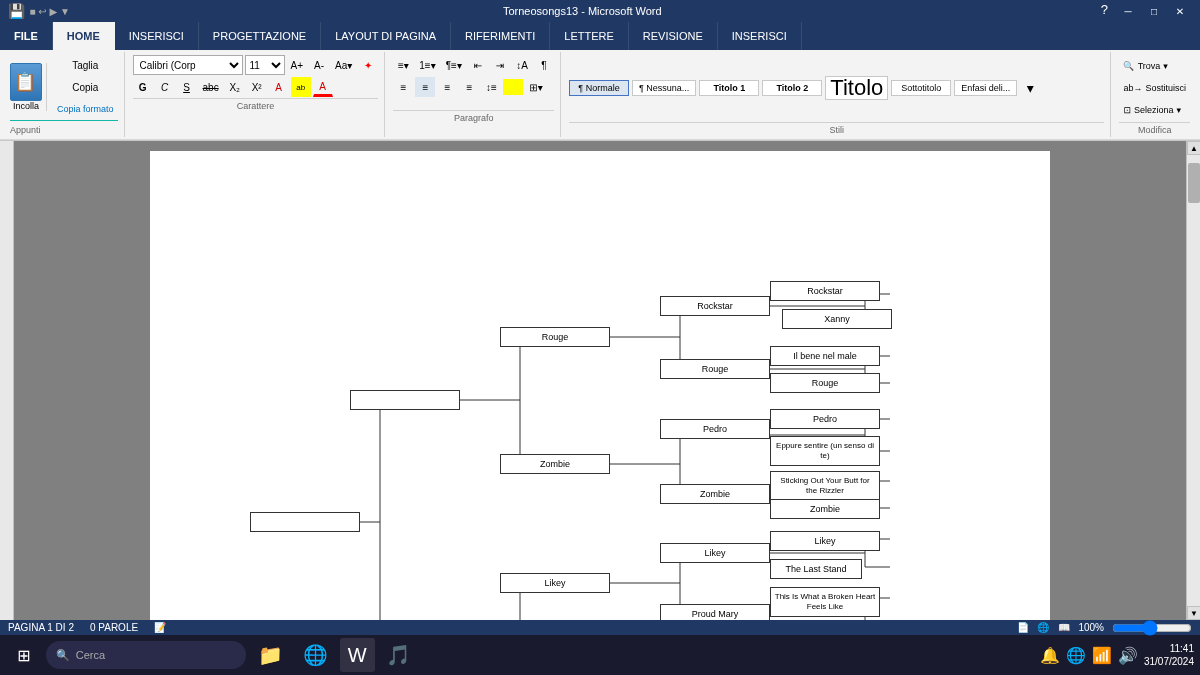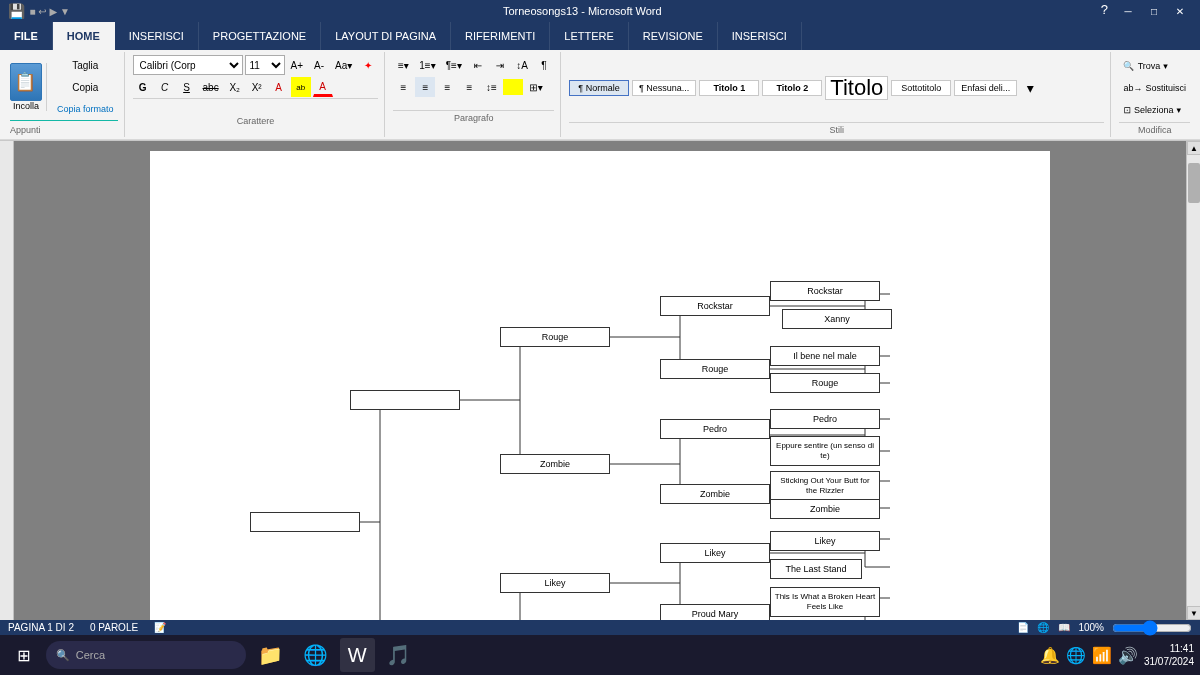--- a/index.html
+++ b/index.html
@@ -265,21 +265,21 @@
           <button class="toolbar-btn bold">G</button>
           <button class="toolbar-btn italic">C</button>
           <button class="toolbar-btn" style="text-decoration:underline;">S</button>
           <button class="toolbar-btn" style="text-decoration:line-through;">abc</button>
           <button class="toolbar-btn">X₂</button>
           <button class="toolbar-btn">X²</button>
           <button class="toolbar-btn" style="color:#cc0000;">A</button>
           <button class="toolbar-btn" style="background:yellow;font-size:8px;">ab</button>
           <button class="toolbar-btn" style="color:#cc0000;border-bottom:3px solid red;">A</button>
         </div>
-        <div style="font-size:9px;color:#666;text-align:center;border-top:1px solid #d0d0d0;padding-top:17px;">Carattere</div>
+        <div style="font-size:9px;color:#666;text-align:center;border-top:1px solid #d0d0d0;padding-top:2px;">Carattere</div>
       </div>
 
       <div style="display:flex;flex-direction:column;padding:2px 6px;border-right:1px solid #d0d0d0;min-width:160px;">
         <div style="display:flex;gap:2px;margin:1px 0;align-items:center;">
           <button class="toolbar-btn">≡▾</button>
           <button class="toolbar-btn">1≡▾</button>
           <button class="toolbar-btn">¶≡▾</button>
           <button class="toolbar-btn">⇤</button>
           <button class="toolbar-btn">⇥</button>
           <button class="toolbar-btn">↕A</button>

